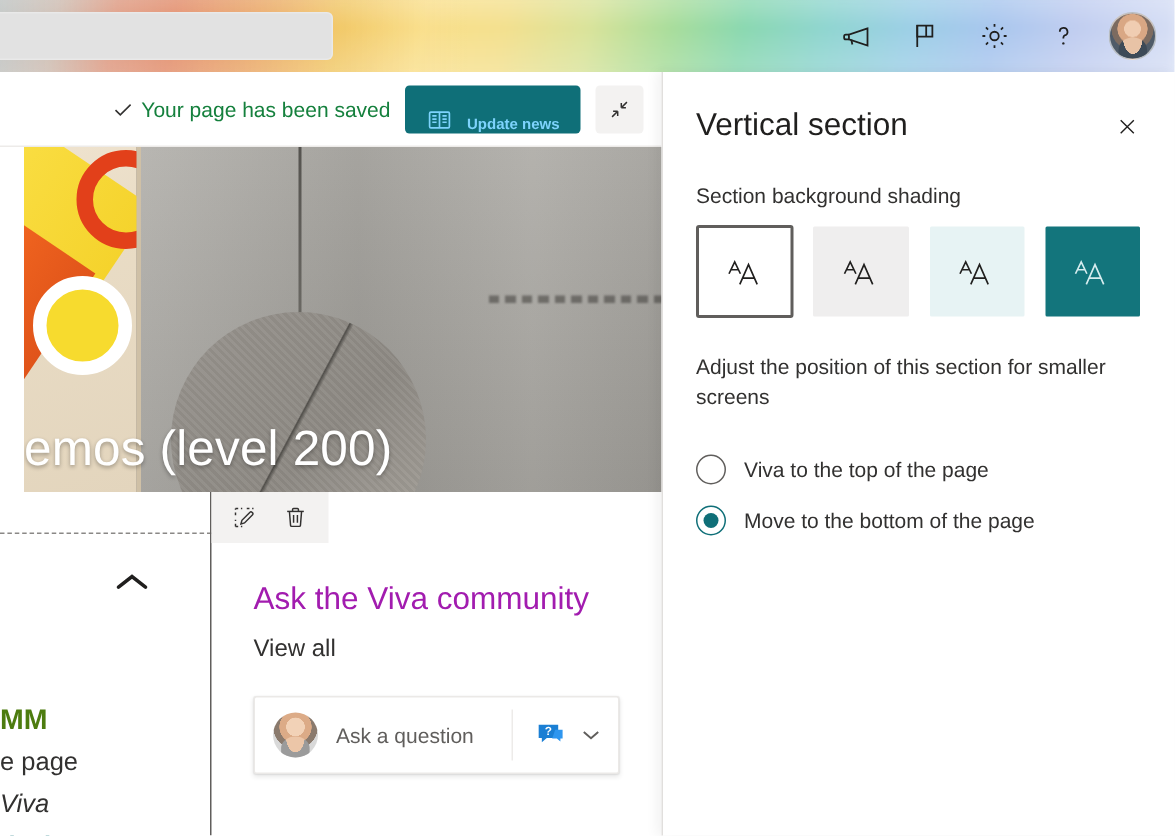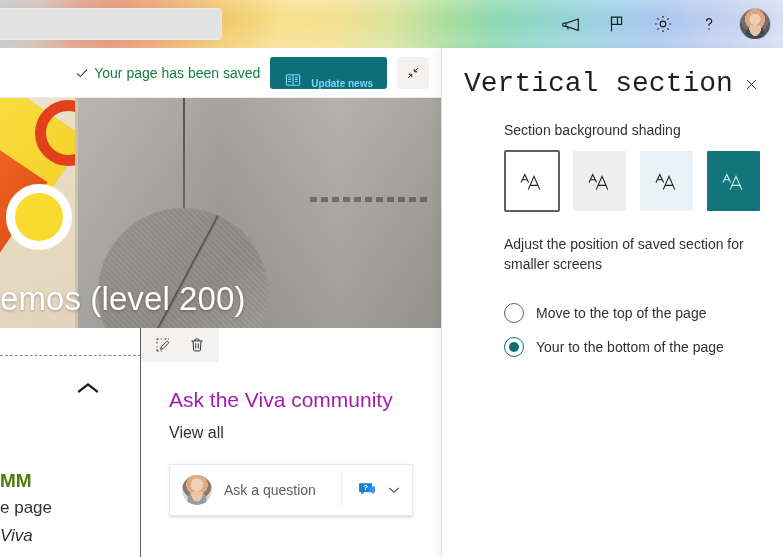--- a/index.html
+++ b/index.html
@@ -93,21 +93,21 @@
     font-family: "Liberation Sans", sans-serif;
     cursor: pointer; white-space: nowrap;
   }
   .btn-collapse {
     width: 32px; height: 32px; background: #f3f2f1; border: none; border-radius: 3px;
     display: flex; align-items: center; justify-content: center; cursor: pointer; color: #323130;
   }
 
   
   .hero {
-    position: absolute; left: 0; top: 98px; width: 441px; height: 230px;
+    position: absolute; left: 16px; top: 98px; width: 441px; height: 230px;
     overflow: hidden;
     background:
       radial-gradient(circle at 58% 78%, rgba(120,120,118,.55) 0 17%, rgba(0,0,0,0) 17.4%),
       linear-gradient(90deg, #8f8c87 0 17.5%, #a3a19c 17.5% 100%);
   }
   .hero-concrete {
     position: absolute; left: 17.5%; top: 0; right: 0; bottom: 0;
     background:
       linear-gradient(90deg, rgba(255,255,255,.10), rgba(0,0,0,.06) 40%, rgba(255,255,255,.05) 72%, rgba(0,0,0,.05)),
       linear-gradient(180deg, #b0aea9 0%, #a6a49f 45%, #9b9994 100%);
@@ -235,26 +235,26 @@
   .pane {
     position: absolute; right: 0; top: 48px; width: 342px; height: 509px;
     background: #ffffff;
     border-left: 1px solid #e1dfdd;
     box-shadow: -3px 0 8px rgba(0,0,0,.06);
   }
   .pane-header {
     display: flex; align-items: flex-start; justify-content: space-between;
     padding: 22px 18px 0 22px;
   }
-  .pane-title { font-size: 28px; color: #201f1e; line-height: 28px; font-family: Liberation Mono, monospace; }
+  .pane-title { font-size: 21px; color: #201f1e; line-height: 28px; }
   .pane-close {
     width: 28px; height: 28px; display: flex; align-items: center; justify-content: center;
     border: none; background: transparent; cursor: pointer; color: #201f1e;
   }
-  .pane-body { padding: 0 22px; margin-left: 40px; }
+  .pane-body { padding: 0 22px; }
   .field-label {
     margin-top: 22px; font-size: 14px; color: #323130; font-weight: normal; line-height: 20px;
   }
   .swatches { display: flex; gap: 12px; margin-top: 10px; }
   .swatch {
     width: 68px; height: 62px; border-radius: 2px;
     display: flex; align-items: center; justify-content: center;
     cursor: pointer; border: 1px solid transparent; position: relative;
   }
   .swatch.sel { border: 2px solid #605e5c; padding: 2px; }
@@ -463,28 +463,28 @@
         <div class="swatch">
           <div class="swatch-inner" style="background:#13757c">
             <svg width="30" height="26" viewBox="0 0 30 26" fill="none" stroke="#d6ecee" stroke-width="1.1">
               <path d="M4 14.5 7.8 6.6l3.8 7.9M5.3 11.8h5"></path>
               <path d="M11.2 21.6 17 8.4l5.8 13.2M13.2 17.4h7.6"></path>
             </svg>
           </div>
         </div>
       </div>
 
-      <div class="field-label">Adjust the position of saved section for smaller screens</div>
+      <div class="field-label">Adjust the position of this section for smaller screens</div>
 
       <div class="radio-group">
         <div class="radio-row">
           <div class="radio"></div>
-          <span class="radio-label">Move to the top of the page</span>
+          <span class="radio-label">Viva to the top of the page</span>
         </div>
         <div class="radio-row">
           <div class="radio checked"></div>
-          <span class="radio-label">Your to the bottom of the page</span>
+          <span class="radio-label">Move to the bottom of the page</span>
         </div>
       </div>
     </div>
   </div>
 
 </div>
 
 </body></html>

